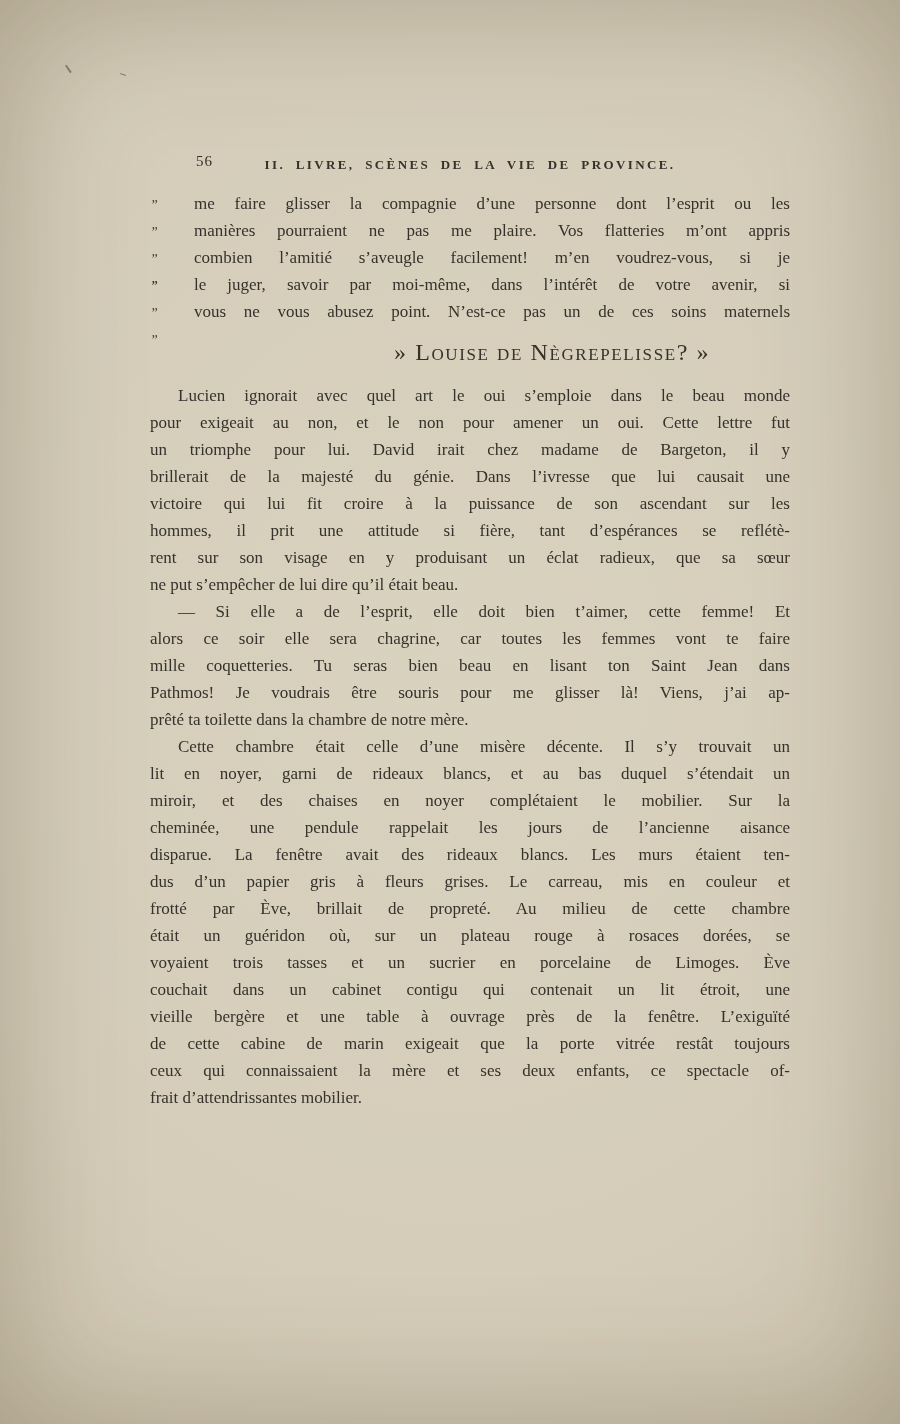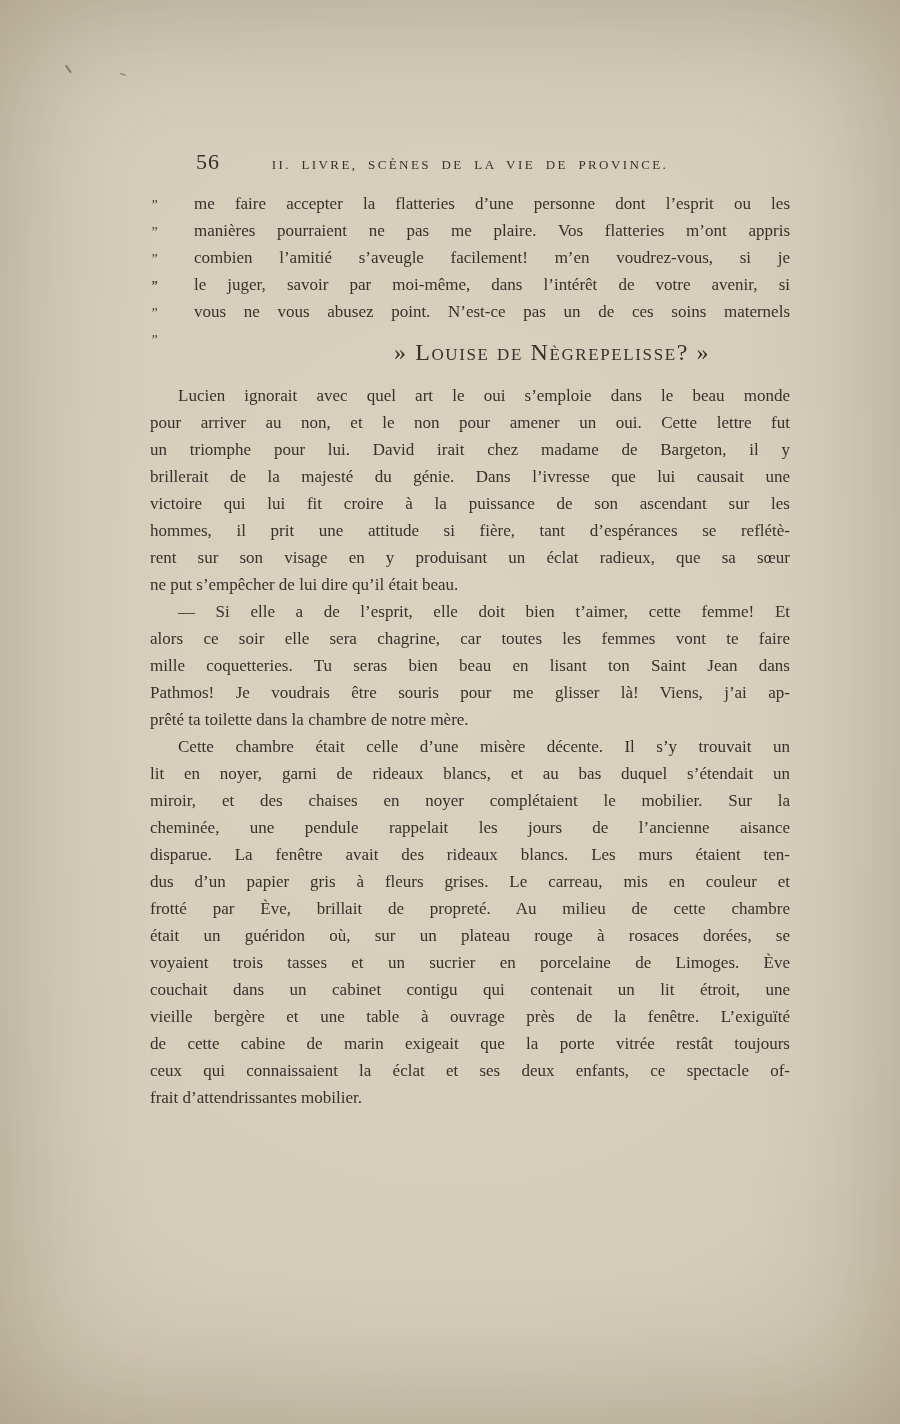--- a/index.html
+++ b/index.html
@@ -19,23 +19,23 @@
   }
   .artifact { position: absolute; background: rgba(75,65,45,.55); }
   .artifact.slash { width: 9px; height: 1.6px; transform: rotate(55deg); }
   .artifact.tick  { width: 6px; height: 1.4px; transform: rotate(20deg); }
 
   .textblock {
     position: absolute; left: 150px; top: 146px; width: 640px;
     font-size: 17px; line-height: 27px;
   }
   .header { position: relative; height: 30px; margin-bottom: 14px; }
-  .pagenum { position: absolute; left: 46px; top: 2px; font-size: 22px; letter-spacing: 1px; }
+  .pagenum { position: absolute; left: 46px; top: 2px; font-size: 15px; letter-spacing: 1px; }
   .htitle {
-    text-align: center; font-size: 13px; font-weight: normal;
+    text-align: center; font-size: 13px; font-weight: bold;
     letter-spacing: 2.4px; word-spacing: 5px; padding-top: 5px;
   }
 
   .letter { margin-left: 44px; }
   .letter-line { position: relative; text-align: justify; text-align-last: justify; }
   .letter-line.last { text-align-last: left; }
   .qmark {
     position: absolute; left: -44px; top: 2px;
     font-style: italic; font-size: 14px; color: #47412f;
   }
@@ -60,21 +60,21 @@
   <div class="textblock">
 
     <div class="header">
       <span class="pagenum">56</span>
       <div class="htitle">II. LIVRE, SCÈNES DE LA VIE DE PROVINCE.</div>
     </div>
 
     <div class="letter">
       <div class="letter-line">
         <span class="qmark">”</span>
-        <span>me faire accepter la flatteries d’une personne dont l’esprit ou les</span>
+        <span>me faire glisser la compagnie d’une personne dont l’esprit ou les</span>
       </div>
       <div class="letter-line">
         <span class="qmark">”</span>
         <span>manières pourraient ne pas me plaire. Vos flatteries m’ont appris</span>
       </div>
       <div class="letter-line">
         <span class="qmark">”</span>
         <span>combien l’amitié s’aveugle facilement! m’en voudrez-vous, si je</span>
       </div>
       <div class="letter-line">
@@ -90,21 +90,21 @@
       </div>
       <div class="letter-line last">
         <span class="qmark">”</span>
       </div>
     </div>
 
     <div class="sig">» Louise de Nègrepelisse? »</div>
 
     <div class="para">
       <div class="line first">Lucien ignorait avec quel art le oui s’emploie dans le beau monde</div>
-      <div class="line">pour arriver au non, et le non pour amener un oui. Cette lettre fut</div>
+      <div class="line">pour exigeait au non, et le non pour amener un oui. Cette lettre fut</div>
       <div class="line">un triomphe pour lui. David irait chez madame de Bargeton, il y</div>
       <div class="line">brillerait de la majesté du génie. Dans l’ivresse que lui causait une</div>
       <div class="line">victoire qui lui fit croire à la puissance de son ascendant sur les</div>
       <div class="line">hommes, il prit une attitude si fière, tant d’espérances se reflétè-</div>
       <div class="line">rent sur son visage en y produisant un éclat radieux, que sa sœur</div>
       <div class="line last">ne put s’empêcher de lui dire qu’il était beau.</div>
     </div>
 
     <div class="para">
       <div class="line first">— Si elle a de l’esprit, elle doit bien t’aimer, cette femme! Et</div>
@@ -120,18 +120,18 @@
       <div class="line">miroir, et des chaises en noyer complétaient le mobilier. Sur la</div>
       <div class="line">cheminée, une pendule rappelait les jours de l’ancienne aisance</div>
       <div class="line">disparue. La fenêtre avait des rideaux blancs. Les murs étaient ten-</div>
       <div class="line">dus d’un papier gris à fleurs grises. Le carreau, mis en couleur et</div>
       <div class="line">frotté par Ève, brillait de propreté. Au milieu de cette chambre</div>
       <div class="line">était un guéridon où, sur un plateau rouge à rosaces dorées, se</div>
       <div class="line">voyaient trois tasses et un sucrier en porcelaine de Limoges. Ève</div>
       <div class="line">couchait dans un cabinet contigu qui contenait un lit étroit, une</div>
       <div class="line">vieille bergère et une table à ouvrage près de la fenêtre. L’exiguïté</div>
       <div class="line">de cette cabine de marin exigeait que la porte vitrée restât toujours</div>
-      <div class="line">ceux qui connaissaient la éclat et ses deux enfants, ce spectacle of-</div>
+      <div class="line">ceux qui connaissaient la mère et ses deux enfants, ce spectacle of-</div>
       <div class="line last">frait d’attendrissantes mobilier.</div>
     </div>
 
   </div>
 </div>
 
 </body></html>

